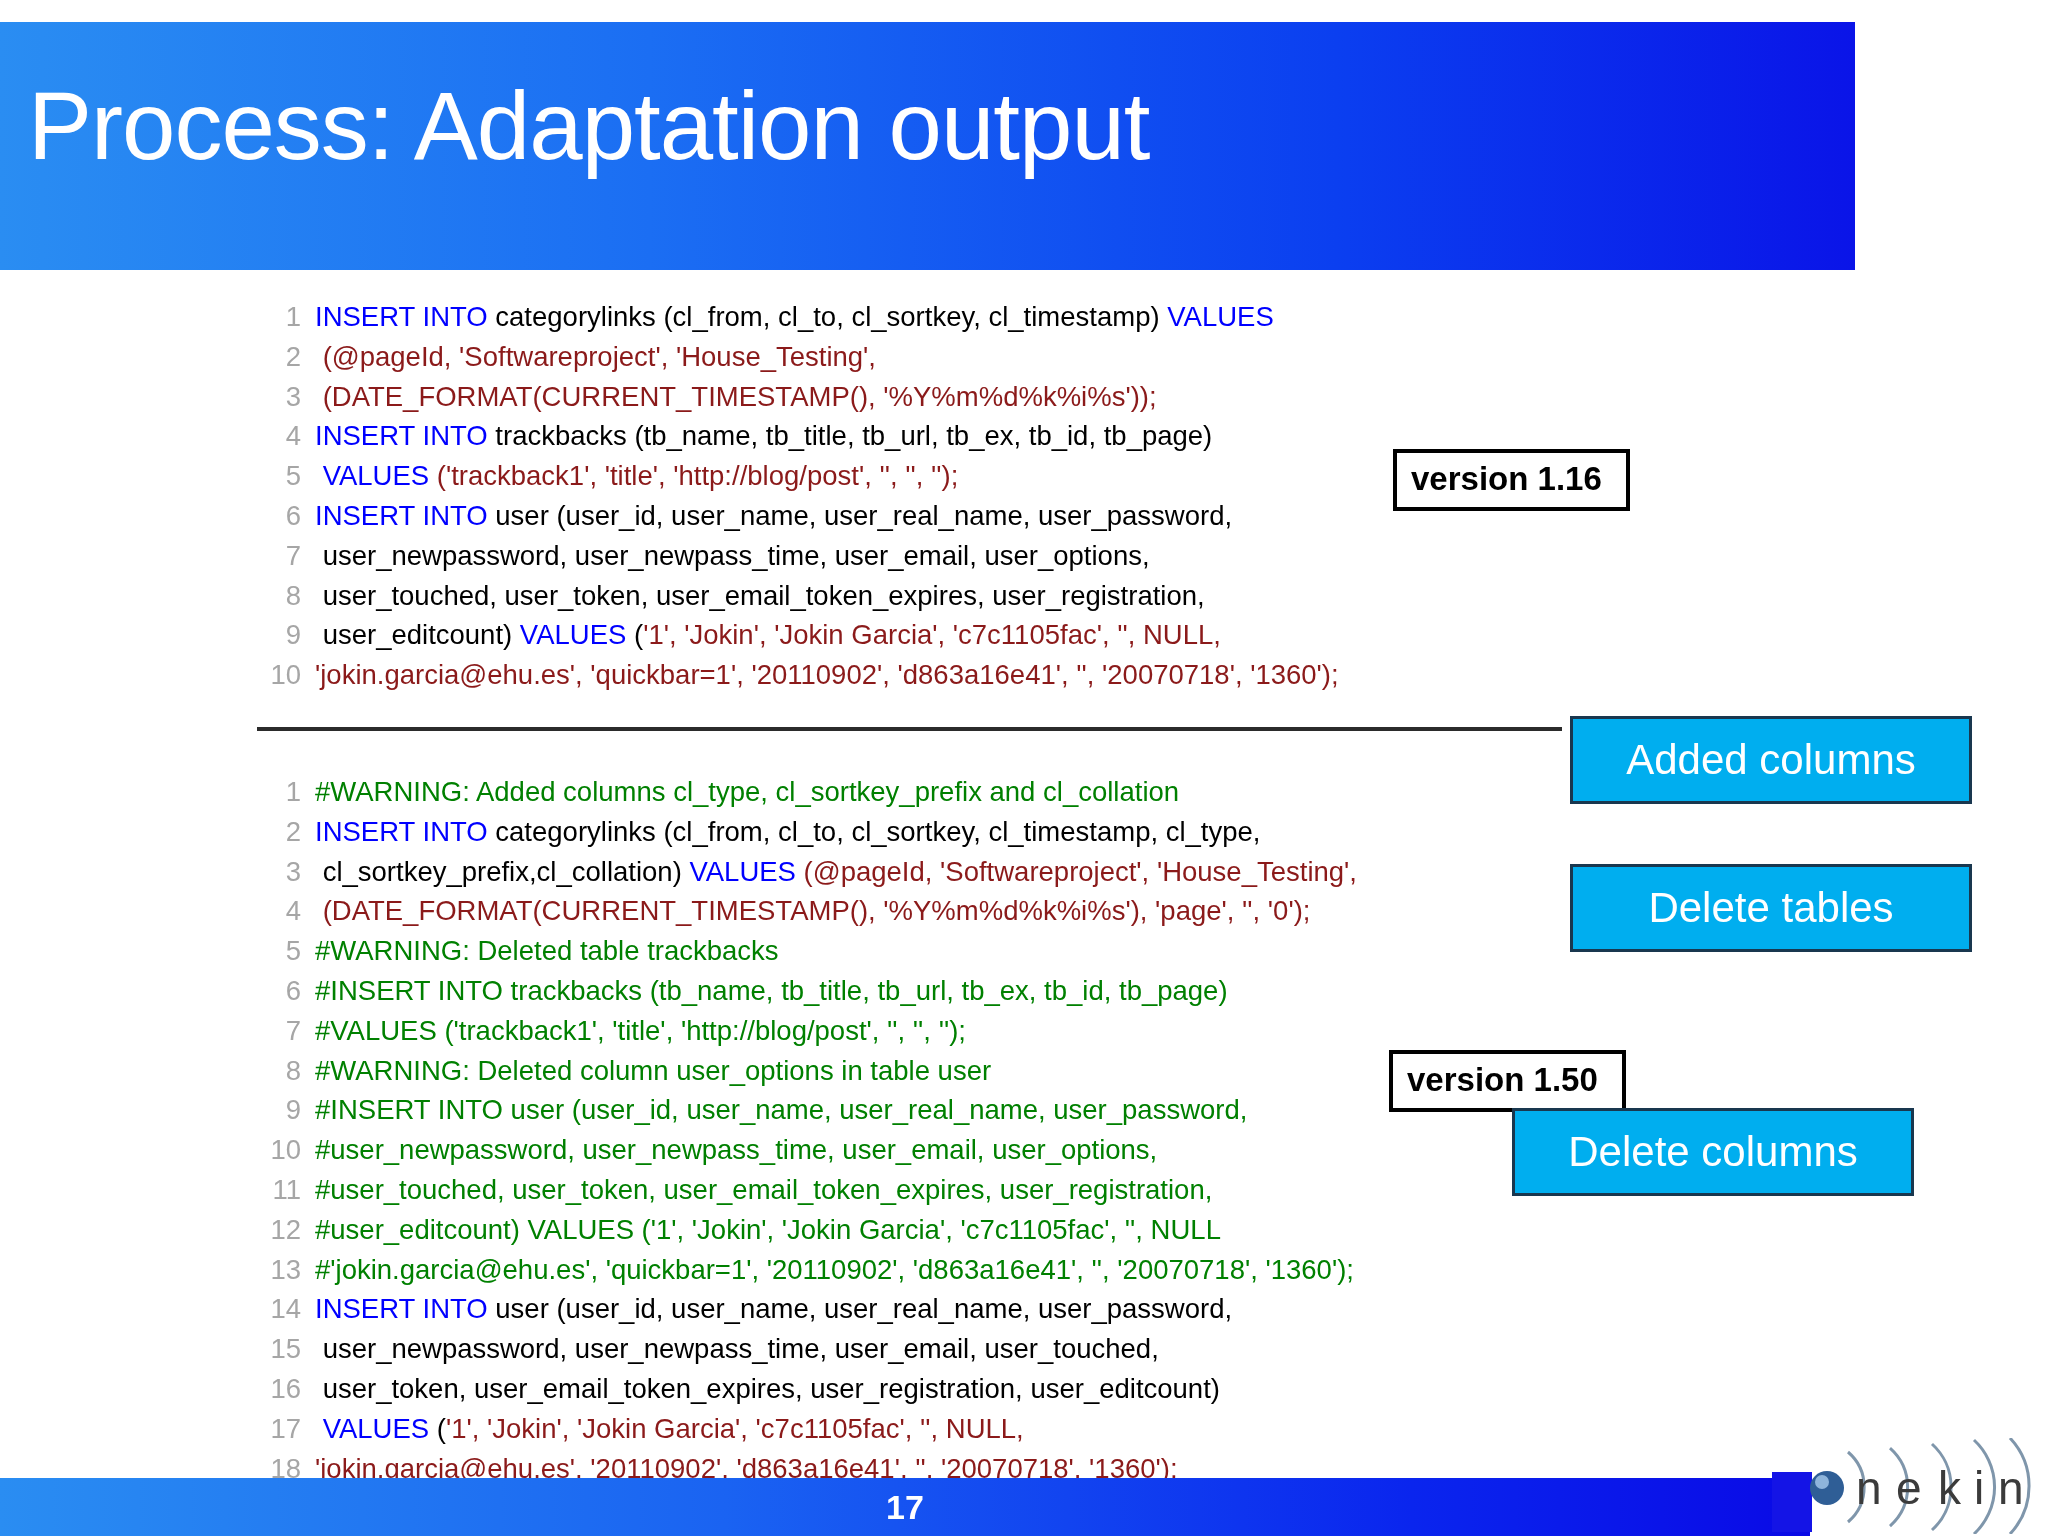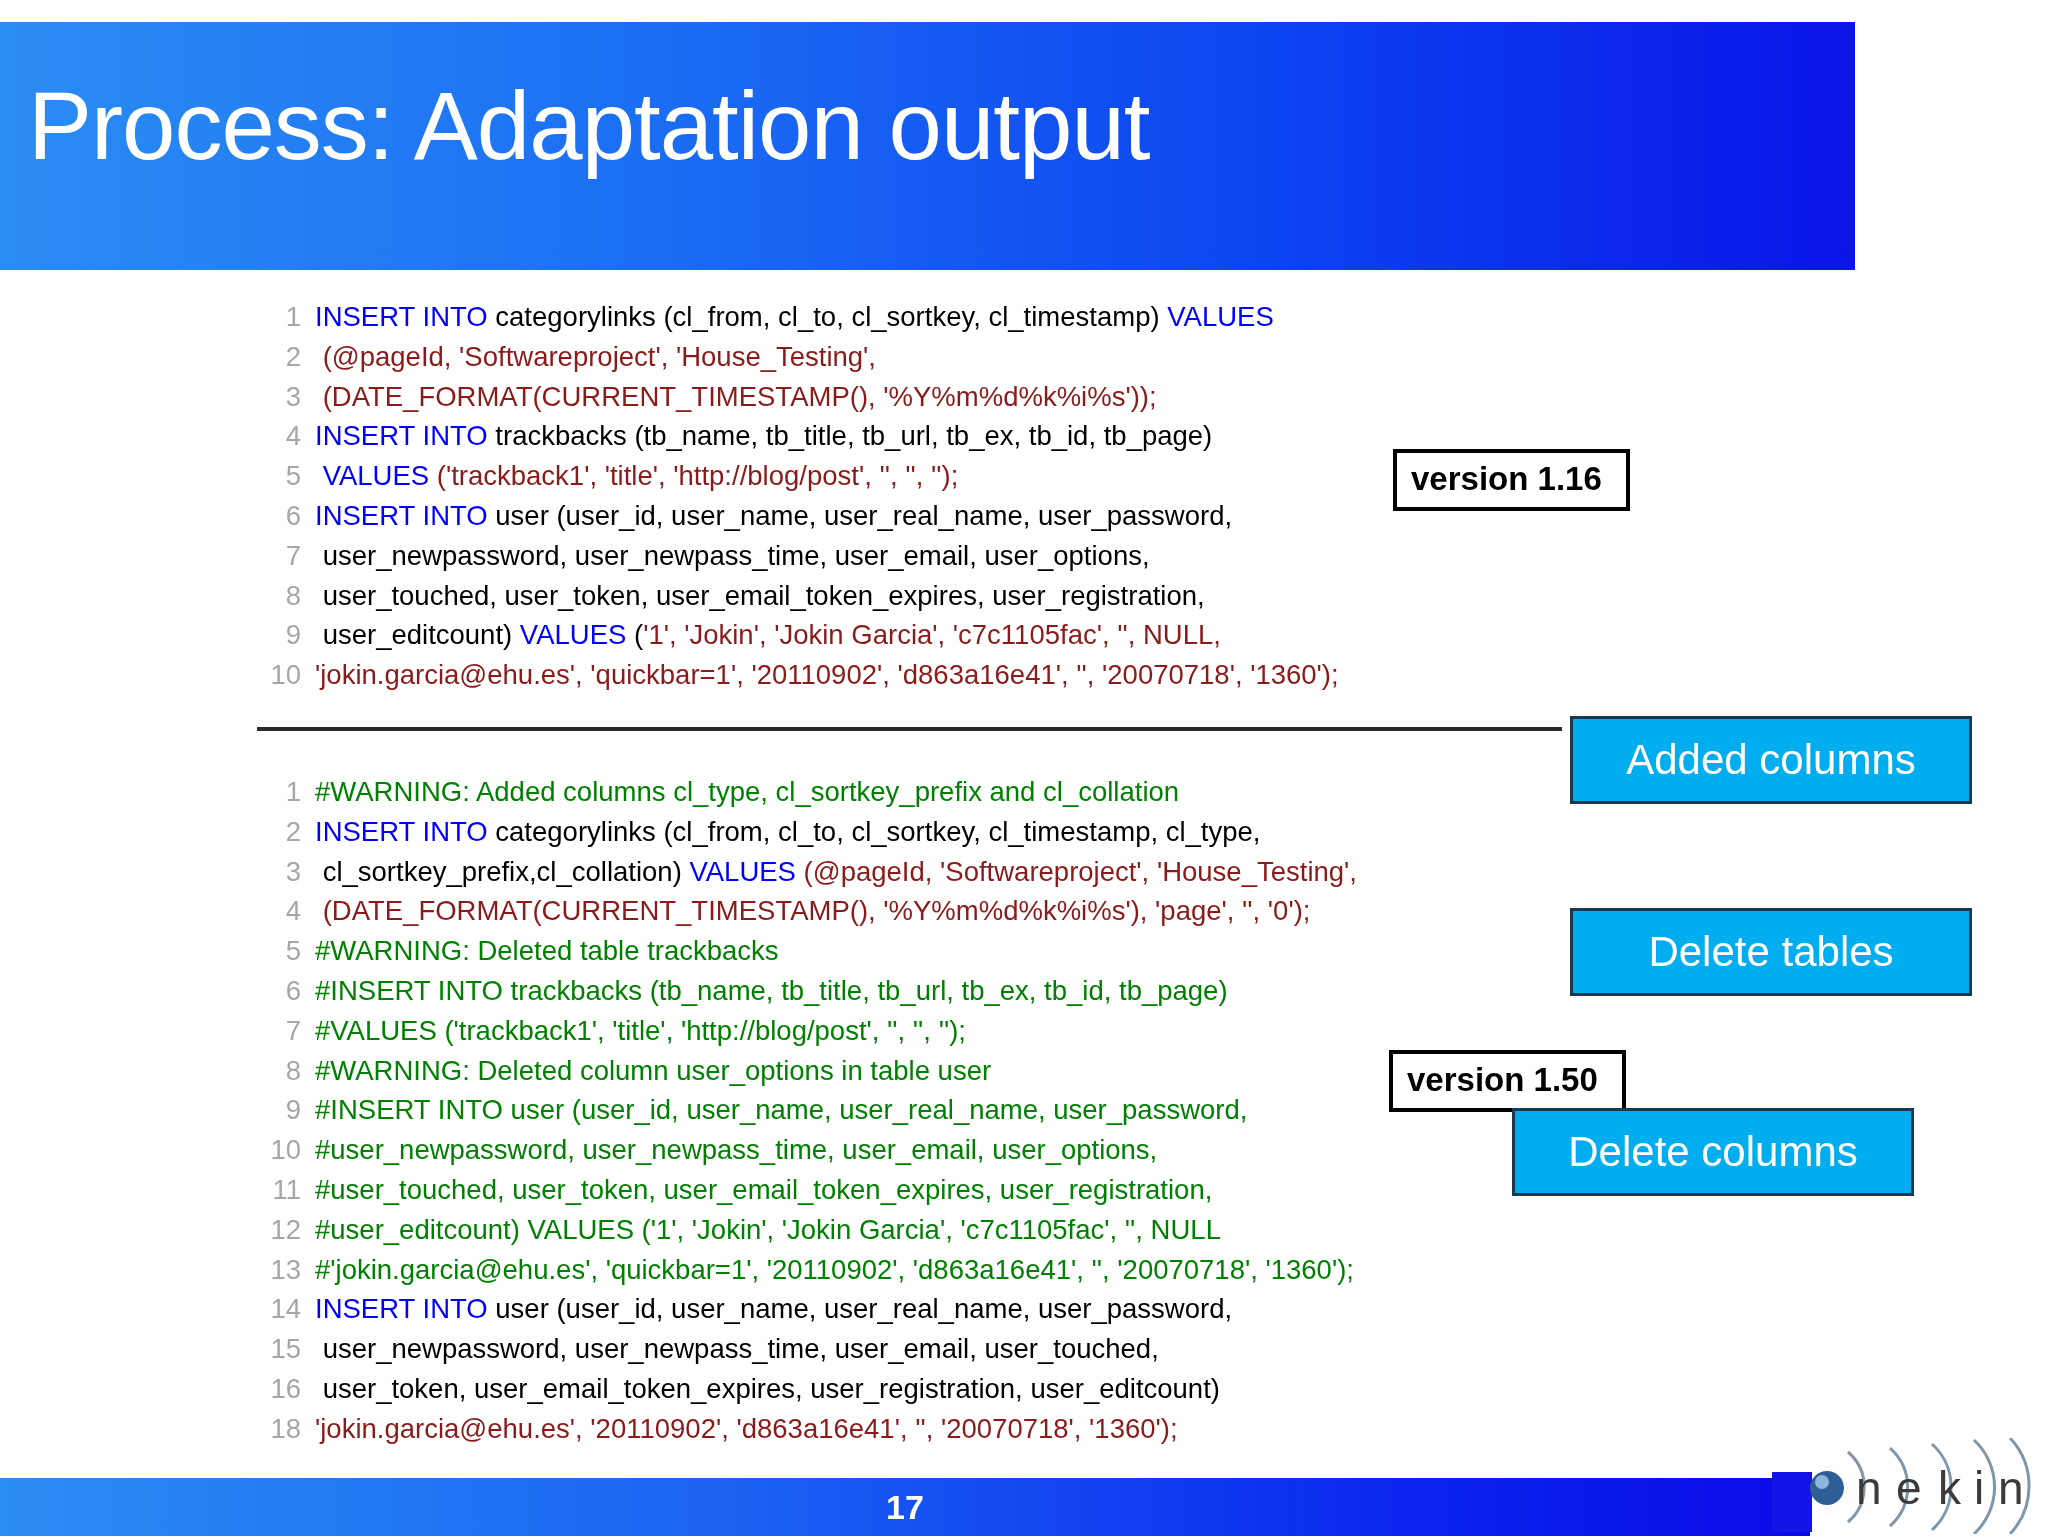--- a/index.html
+++ b/index.html
@@ -97,21 +97,21 @@
     color: #ffffff;
     font-size: 42px;
     line-height: 1;
     display: flex;
     align-items: center;
     justify-content: center;
     white-space: nowrap;
     box-sizing: border-box;
   }
   #callout-added-columns   { left: 1570px; top: 716px;  width: 402px; height: 88px; }
-  #callout-delete-tables   { left: 1570px; top: 908px;  width: 402px; height: 88px; }
+  #callout-delete-tables   { left: 1570px; top: 864px;  width: 402px; height: 88px; }
   #callout-delete-columns  { left: 1512px; top: 1108px; width: 402px; height: 88px; }
 
   
   #footer-bar {
     position: absolute;
     left: 0;
     bottom: 0;
     width: 1810px;
     height: 58px;
     background: linear-gradient(to right, #2a8df2 0%, #1a63f2 40%, #0a25ee 78%, #0a0ae6 100%);
@@ -170,20 +170,21 @@
     <span class="code-line"><span class="ln">7</span><span class="cmt">#VALUES ('trackback1', 'title', 'http://blog/post', '', '', '');</span></span>
     <span class="code-line"><span class="ln">8</span><span class="cmt">#WARNING: Deleted column user_options in table user</span></span>
     <span class="code-line"><span class="ln">9</span><span class="cmt">#INSERT INTO user (user_id, user_name, user_real_name, user_password,</span></span>
     <span class="code-line"><span class="ln">10</span><span class="cmt">#user_newpassword, user_newpass_time, user_email, user_options,</span></span>
     <span class="code-line"><span class="ln">11</span><span class="cmt">#user_touched, user_token, user_email_token_expires, user_registration,</span></span>
     <span class="code-line"><span class="ln">12</span><span class="cmt">#user_editcount) VALUES ('1', 'Jokin', 'Jokin Garcia', 'c7c1105fac', '', NULL</span></span>
     <span class="code-line"><span class="ln">13</span><span class="cmt">#'jokin.garcia@ehu.es', 'quickbar=1', '20110902', 'd863a16e41', '', '20070718', '1360');</span></span>
     <span class="code-line"><span class="ln">14</span><span class="kw">INSERT INTO</span><span class="pln"> user (user_id, user_name, user_real_name, user_password,</span></span>
     <span class="code-line"><span class="ln">15</span><span class="pln"> user_newpassword, user_newpass_time, user_email, user_touched,</span></span>
     <span class="code-line"><span class="ln">16</span><span class="pln"> user_token, user_email_token_expires, user_registration, user_editcount)</span></span>
+    <span class="code-line"><span class="ln">17</span><span class="pln"> </span><span class="kw">VALUES</span><span class="pln"> (</span><span class="str">'1', 'Jokin', 'Jokin Garcia', 'c7c1105fac', '', NULL,</span></span>
     <span class="code-line"><span class="ln">18</span><span class="str">'jokin.garcia@ehu.es', '20110902', 'd863a16e41', '', '20070718', '1360');</span></span>
   </div>
 
 <div class="version-badge" id="version-badge-116">version 1.16</div>
 <div class="version-badge" id="version-badge-119">version 1.50</div>
 
 <div class="callout" id="callout-added-columns">Added columns</div>
 <div class="callout" id="callout-delete-tables">Delete tables</div>
 <div class="callout" id="callout-delete-columns">Delete columns</div>
 

